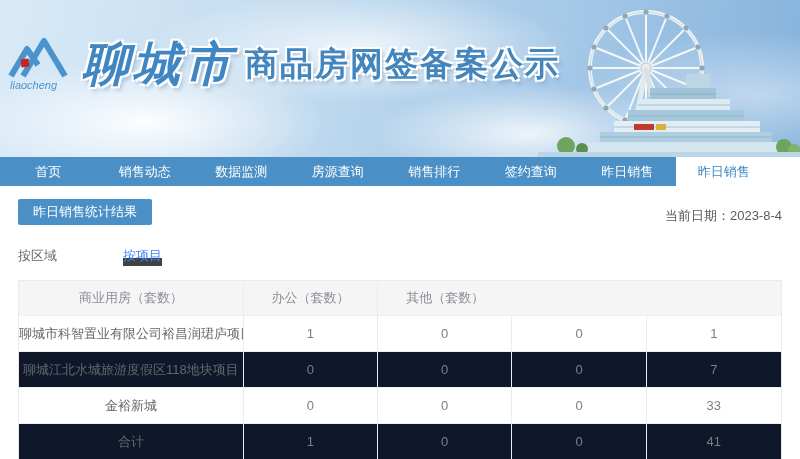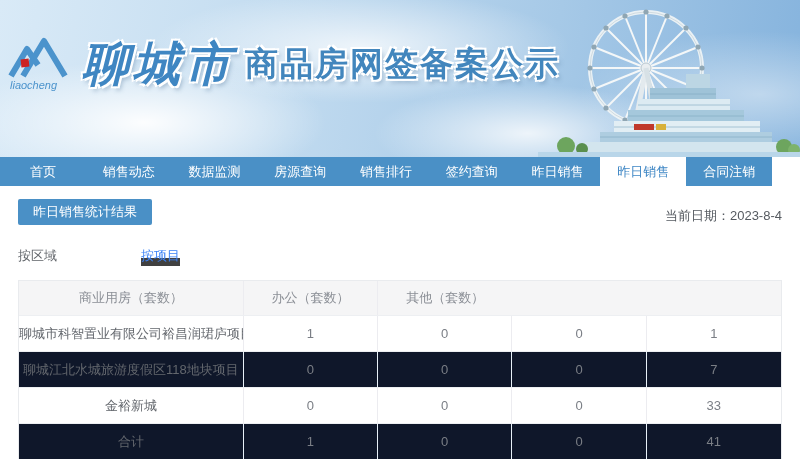--- a/index.html
+++ b/index.html
@@ -40,21 +40,21 @@
 
   
   .page-head{ display:flex; justify-content:space-between; align-items:flex-end; margin:13px 18px 0; height:26px; }
   .page-title{
     background:#4a90c6; color:#fff; font-size:13px; height:26px; line-height:26px;
     padding:0 15px; border-radius:2px;
   }
   .current-date{ font-size:13px; color:#555a60; }
 
   
-  .tabstrip{ display:flex; margin:22px 18px 0; height:19px; gap:42px; }
+  .tabstrip{ display:flex; margin:22px 18px 0; height:19px; gap:24px; }
   .tab{ font-size:13px; color:#5f6368; cursor:pointer; padding-bottom:9px; }
   .tab.active{ color:#3b82f6; border-bottom:8px solid #404040;margin-left:42px; }
 
   
   .table{ margin:14px 18px 0; border:1px solid #e9ebee; border-bottom:none; }
   .trow{ display:grid; grid-template-columns:29.5% 1fr 1fr 1fr 1fr; border-bottom:1px solid #edeff2; }
   .trow.head{ background:#f5f5f6; }
   .trow.head .cell{ color:#8b8f96; height:34px; line-height:34px; }
   .trow.stripe{ background:#0f172a; }
   .cell{
@@ -146,21 +146,20 @@
 
 <div class="nav">
     <div class="nav-item">首页</div>
     <div class="nav-item">销售动态</div>
     <div class="nav-item">数据监测</div>
     <div class="nav-item">房源查询</div>
     <div class="nav-item">销售排行</div>
     <div class="nav-item">签约查询</div>
     <div class="nav-item">昨日销售</div>
     <div class="nav-item active">昨日销售</div>
-    <div class="nav-item">合同注销</div>
   </div>
 
 <div class="page-head">
   <div class="page-title">昨日销售统计结果</div>
   <div class="current-date">当前日期：2023-8-4</div>
 </div>
 
 <div class="tabstrip">
     <div class="tab">按区域</div>
     <div class="tab active">按项目</div>

